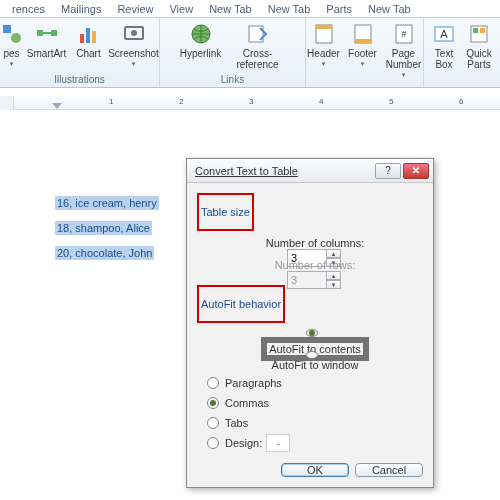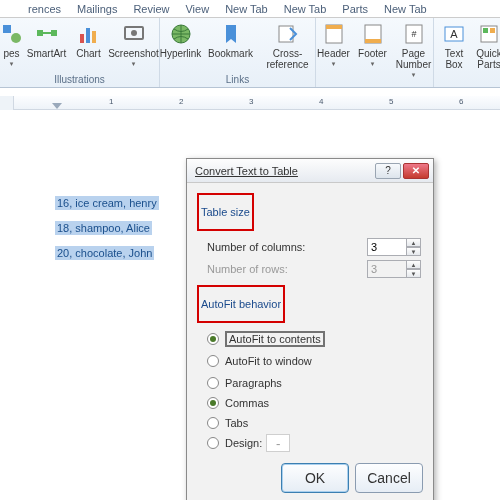--- a/index.html
+++ b/index.html
@@ -1,19 +1,19 @@
 <!DOCTYPE html>
 <html><head>
 <meta charset="utf-8">
 <style>
   * { box-sizing: border-box; font-family: "Segoe UI", Tahoma, sans-serif; }
   body { margin: 0; background: #fff; width: 500px; height: 500px; overflow: hidden; font-size: 11px; color: #333; }
 
   
-  .ribbon-tabs { display: flex; align-items: flex-end; height: 18px; padding: 0 20px; background: #fff; border-bottom: 1px solid #ccc; }
+  .ribbon-tabs { display: flex; align-items: flex-end; height: 18px; padding: 0 4px; background: #fff; border-bottom: 1px solid #ccc; }
   .rtab { padding: 2px 8px 2px 8px; color: #4c607a; font-size: 11px; }
   .ribbon { display: flex; height: 70px; background: linear-gradient(#f5f9fd,#e8f0f8); border-bottom: 1px solid #b6c4d4; }
   .group { display: flex; flex-direction: column; align-items: center; border-right: 1px solid #cfdae6; padding: 2px 4px 0 4px; }
   .grow { flex: 1; display: flex; gap: 2px; align-items: flex-start; }
   .gbtn { display: flex; flex-direction: column; align-items: center; width: 44px; padding: 2px 0; color: #3a3a3a; }
   .gbtn .ic { width: 24px; height: 24px; }
   .gbtn .lbl { font-size: 10px; text-align: center; line-height: 11px; margin-top: 2px; }
   .gbtn.wide { width: 62px; }
   .gname { font-size: 10px; color: #5a6f88; padding: 2px 0; }
   .drop { font-size: 7px; color: #666; margin-top: 1px; }
@@ -33,36 +33,36 @@
   
   .dialog { position: absolute; left: 186px; top: 48px; width: 248px; background: #f2f2f2; border: 1px solid #8a8a8a; box-shadow: 2px 2px 6px rgba(0,0,0,0.3); }
   .titlebar { display: flex; align-items: center; height: 24px; background: linear-gradient(#fdfdfd,#e6eaf0); border-bottom: 1px solid #c9c9c9; padding: 0 4px 0 8px; }
   .title { flex: 1; font-size: 11px; color: #333; text-decoration: underline; }
   .winbtns { display: flex; gap: 0; }
   .winbtn { width: 26px; height: 16px; border: 1px solid #9aa5b2; border-radius: 2px; display: flex; align-items: center; justify-content: center; font-size: 10px; background: linear-gradient(#f7f9fc,#dde4ec); margin-left: 2px; }
   .winbtn.close { background: linear-gradient(#e78 0%,#c43b2f 100%); color: #fff; border-color: #a33; font-weight:bold;}
   .dlgbody { padding: 6px 10px 10px 10px; }
   .sect { color: #1a4a8c; font-size: 11px; margin: 4px 0 4px 0; display: inline-block; }
   .hl { border: 2px solid #d40000; padding: 11px 2px; }
-  .row { display: flex; align-items: center; margin: 2px 0 2px 10px; height: 20px; }
+  .row { display: flex; align-items: center; margin: 2px 0 2px 10px; height: 20px; flex-direction: column; }
   .row label { flex: 1; color: #333; }
   .row.disabled { color: #999; }
   .row.disabled label { color:#999; }
   .spin { display: flex; width: 56px; }
   .spin input { width: 40px; height: 18px; border: 1px solid #abadb3; background: #fff; font-size: 11px; padding: 0 3px; }
   .spin .updn { width: 14px; display: flex; flex-direction: column; }
   .spin .updn div { flex:1; border:1px solid #abadb3; border-left:none; background: linear-gradient(#fdfdfd,#e6e9ed); font-size:6px; display:flex;align-items:center;justify-content:center;color:#555;}
   .radio { width: 12px; height: 12px; border-radius: 50%; border: 1px solid #888; background: #fff; margin-right: 6px; display:inline-flex;align-items:center;justify-content:center;}
   .radio.sel::after { content:""; width:6px;height:6px;border-radius:50%;background:#4a7a2a; }
   .cbrow { display: flex; flex-wrap: wrap; margin-left: 10px; }
   .cbopt { display: flex; align-items: center; width: 110px; height: 20px; }
   .fwbox { width: 58px; height: 18px; border: 1px solid #cfcfcf; background: #f2f2f2; color: #999; display:flex;align-items:center;padding:0 3px; margin-left: 4px;}
   .sep-other { width: 24px; height: 18px; border: 1px solid #cfcfcf; background: #fff; color:#999; text-align:center; margin-left:4px;}
   .btnbar { display: flex; justify-content: flex-end; gap: 6px; margin-top: 10px; }
-  .btn { width: 68px; height: 30px; border: 1px solid #8a9bb0; border-radius: 4px; background: linear-gradient(#fdfeff,#e6edf5); display:flex;align-items:center;justify-content:center; font-size:14px; }
+  .btn { width: 68px; height: 14px; border: 1px solid #8a9bb0; border-radius: 4px; background: linear-gradient(#fdfeff,#e6edf5); display:flex;align-items:center;justify-content:center; font-size:11px; }
   .btn.default { border: 1px solid #3c7fb1; box-shadow: 0 0 0 1px #aad0ee inset; }
 
   svg { display:block; }
 </style>
 </head>
 <body>
 
 <div class="ribbon-tabs">
   <div class="rtab">rences</div>
   <div class="rtab">Mailings</div>
@@ -114,26 +114,20 @@
   </div>
 
   <div class="group" style="width:156px">
     <div class="grow">
       <div class="gbtn" style="width:48px">
         <svg class="ic" viewBox="0 0 24 24">
             <circle cx="12" cy="12" r="9" fill="#7ab865" stroke="#3a7a3a"></circle>
             <path d="M3 12 h18 M12 3 v18 M5 7 q7 5 14 0 M5 17 q7 -5 14 0" stroke="#3a7a3a" fill="none"></path>
           </svg>
         <div class="lbl">Hyperlink</div>
-      </div>
-      <div class="gbtn" style="width:48px">
-        <svg class="ic" viewBox="0 0 24 24">
-            <path d="M7 3 h10 v18 l-5 -4 l-5 4 z" fill="#4a90d9"></path>
-          </svg>
-        <div class="lbl">Bookmark</div>
       </div>
       <div class="gbtn wide">
         <svg class="ic" viewBox="0 0 24 24">
             <rect x="3" y="4" width="14" height="16" fill="#fff" stroke="#888"></rect>
             <path d="M14 6 l6 6 l-6 6" stroke="#4a90d9" stroke-width="2" fill="none"></path>
           </svg>
         <div class="lbl">Cross-reference</div>
       </div>
     </div>
     <div class="gname">Links</div>
@@ -242,21 +236,21 @@
           <div class="updn">
               <div>▲</div>
               <div>▼</div>
             </div>
         </div>
       </div>
 
       <div><span class="sect hl">AutoFit behavior</span></div>
       <div class="row">
         <span class="radio sel"></span>
-        <span style="border:2px solid #737373;padding:0 2px">AutoFit to contents</span>
+        <span style="border:6px solid #737373;padding:0 2px">AutoFit to contents</span>
       </div>
       <div class="row">
         <span class="radio"></span>
         <label>AutoFit to window</label>
       </div>
 
       <div class="cbrow">
         <div class="cbopt">
             <span class="radio"></span>
             <span>Paragraphs</span>

